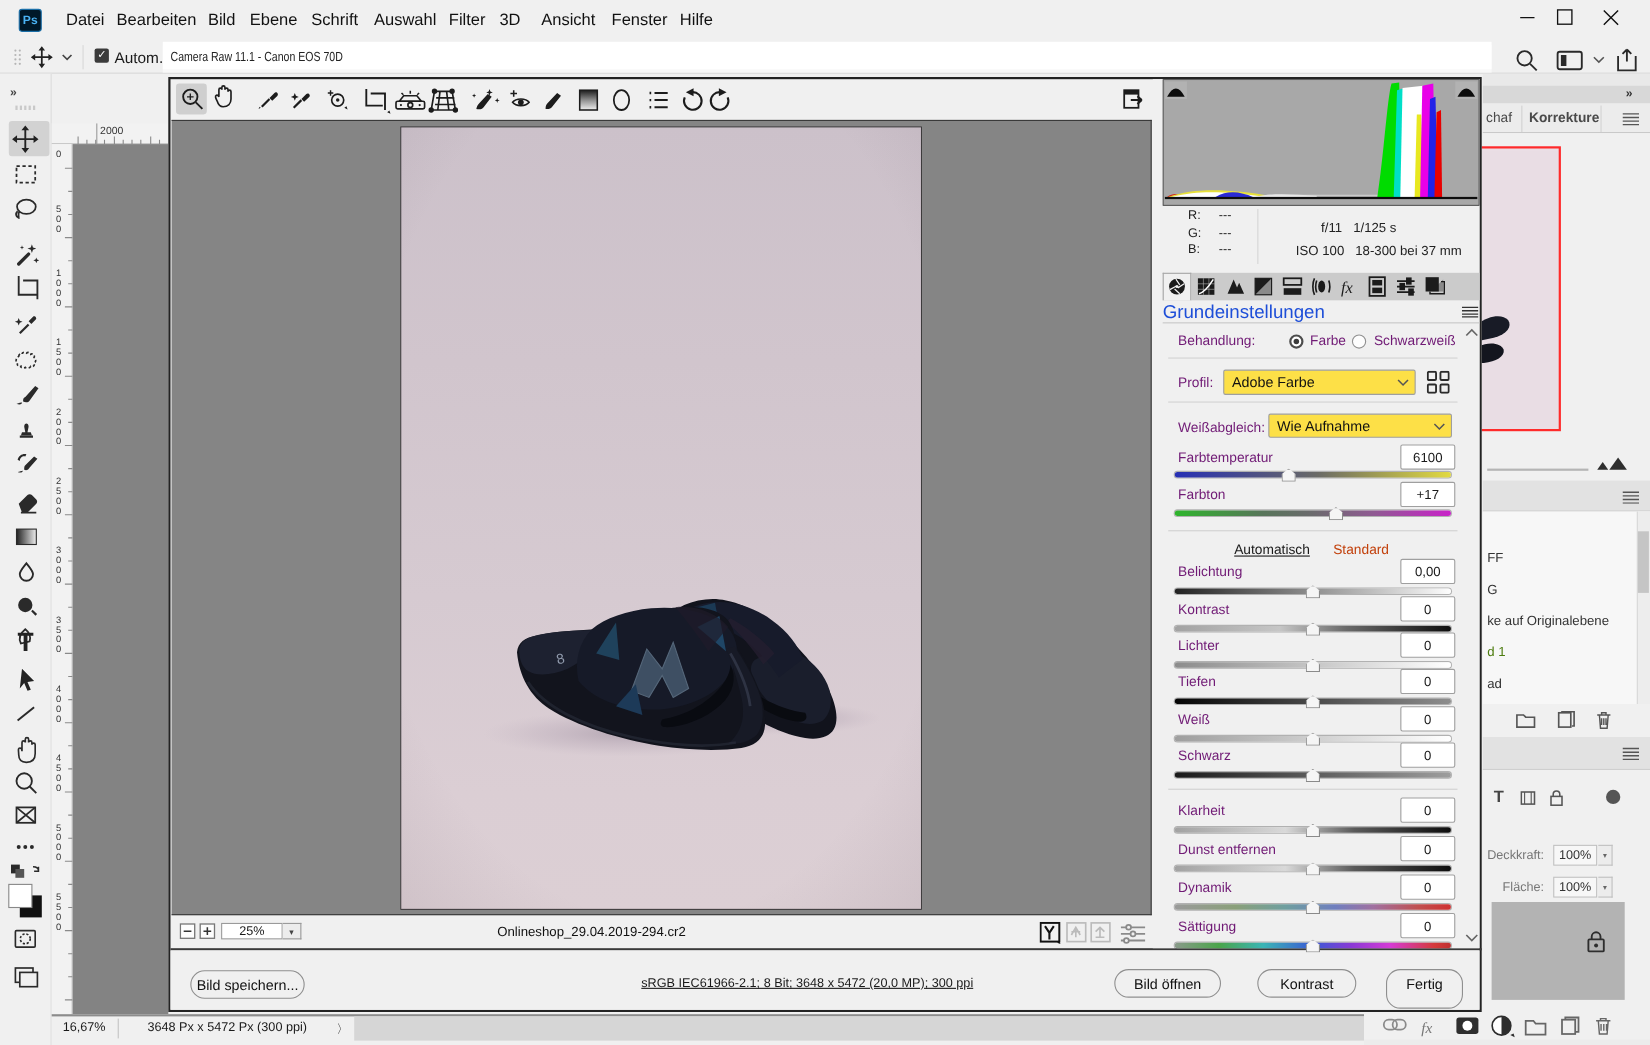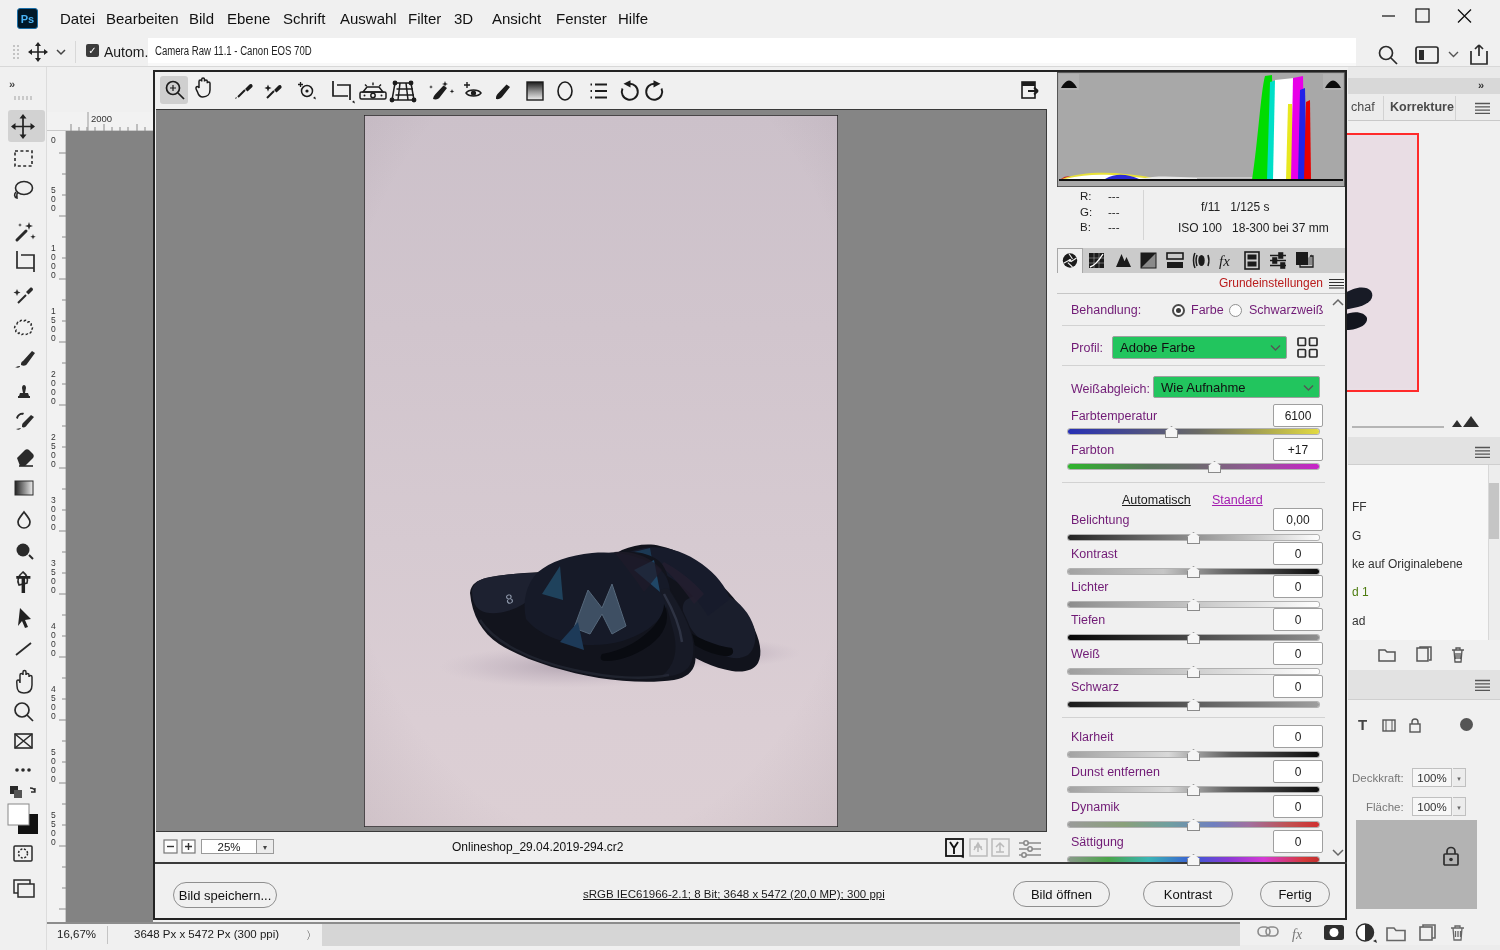--- a/index.html
+++ b/index.html
@@ -30,21 +30,21 @@
 #imgarea{left:1px;top:37px;width:891px;height:723px;background:#858585;border-bottom:1px solid #3a3a3a;border-right:1px solid #3a3a3a;border-top:1px solid #3a3a3a}
 #zoomrow{left:1px;top:761px;width:891px;height:29px;background:#f0f0f0}
 #dlgsep{left:0;top:790px;width:1192px;height:2px;background:#3a3a3a}
 #btnrow{left:0;top:792px;width:1190px;height:54px;background:#f0f0f0}
 #rpanel{left:893px;top:0px;width:297px;height:790px;background:#f0f0f0}
 .pill{position:absolute;border:1px solid #8f8f8f;border-radius:13px;background:#f0f0f0;font-size:13px;color:#111;text-align:center}
 .vbox{position:absolute;width:50px;height:23px;background:#fff;border:1px solid #9f9f9f;border-radius:2px;font-size:12px;text-align:center;line-height:22px}
 .slab{position:absolute;font-size:12.5px;color:#701a75}
 .track{position:absolute;left:14px;width:252px;height:5px;border-radius:3px;box-shadow:0 0 0 1px rgba(60,60,60,.35)}
 .thumb{position:absolute;width:13px;height:12px;background:#f5f5f5;border:1px solid #8a8a8a;clip-path:polygon(50% 0,100% 42%,100% 100%,0 100%,0 42%);margin-left:-6px}
-.ddown{position:absolute;background:#22c55e;border:1px solid #9f9f9f;border-radius:2px;font-size:13px;color:#111}
+.ddown{position:absolute;background:#fde047;border:1px solid #9f9f9f;border-radius:2px;font-size:13px;color:#111}
 .sep{position:absolute;left:8px;width:264px;height:1px;background:#d2d2d2}
 </style></head>
 <body>
 <div class="abs" id="menubar"></div>
 <div class="abs" id="pslogo">Ps</div>
 <div class="abs menu" style="left:60px">Datei</div>
 <div class="abs menu" style="left:106px">Bearbeiten</div>
 <div class="abs menu" style="left:189px">Bild</div>
 <div class="abs menu" style="left:227px">Ebene</div>
 <div class="abs menu" style="left:283px">Schrift</div>
@@ -590,21 +590,21 @@
     <circle cx="81" cy="5" r="2.2"></circle>
         <circle cx="85" cy="11" r="2.2"></circle>
         <circle cx="79" cy="17" r="2.2"></circle>
    </g>
   </svg>
 
   <div class="pill" style="left:18px;top:810px;width:104px;height:26px;line-height:25px">Bild speichern...</div>
   <div class="abs" style="left:428px;top:816px;font-size:11.5px;color:#1a1a1a;text-decoration:underline">sRGB IEC61966-2.1; 8 Bit; 3648 x 5472 (20,0 MP); 300 ppi</div>
   <div class="pill" style="left:858px;top:809px;width:97px;height:26px;line-height:25px">Bild öffnen</div>
   <div class="pill" style="left:988px;top:809px;width:90px;height:26px;line-height:25px">Kontrast</div>
-  <div class="pill" style="left:1105px;top:809px;width:70px;height:26px;line-height:25px">Fertig</div>
+  <div class="pill" style="left:1105px;top:809px;width:70px;height:36px;line-height:25px">Fertig</div>
 
   <svg class="abs" style="left:902px;top:0" width="288" height="115" viewBox="0 0 288 115">
     <rect x="0" y="0" width="288" height="115" fill="#a8a8a8" stroke="#3d3d3d" stroke-width="1.5"></rect>
     <rect x="2" y="2" width="20" height="16" fill="#b2b2b2"></rect>
     <rect x="266" y="2" width="20" height="16" fill="#b2b2b2"></rect>
     <path d="M4 16 Q12 1 20 16 Z" fill="#0c0c0c"></path>
     <path d="M268 16 Q276 1 284 16 Z" fill="#0c0c0c"></path>
     <rect x="95" y="105" width="115" height="1.5" fill="#cacaca"></rect>
     <path d="M4 107 C10 103,14 104,18 107 Z" fill="#d02020"></path>
     <path d="M5 107 C30 98,62 100,98 106 L98 107 Z" fill="#e8e13a"></path>
@@ -680,21 +680,21 @@
         </g>
 
       <g transform="translate(239,4)">
           <path d="M5 13 L16 13 L16 2 Z" fill="#8a8a8a"></path>
           <rect x="0" y="0" width="12" height="13" fill="#1b1b1b"></rect>
           <path d="M14 4 L17 4 L17 15 L4 15 L4 13" stroke="#1b1b1b" stroke-width="1.3" fill="none"></path>
         </g>
     </g>
   </svg>
   <div class="abs" style="left:902px;top:201px;width:288px;height:21px;border-bottom:1px solid #c6c6c6"></div>
-  <div class="abs" style="left:902px;top:201px;width:266px;text-align:right;font-size:12px;color:#b91c1c;line-height:21px">Grundeinstellungen</div>
+  <div class="abs" style="left:902px;top:201px;width:266px;text-align:left;font-size:17px;color:#1d4ed8;line-height:21px">Grundeinstellungen</div>
   <svg class="abs" style="left:1174px;top:206px" width="15" height="11" viewBox="0 0 15 11">
       <g stroke="#333" stroke-width="1.2">
         <path d="M0 1.5h15M0 4.5h15M0 7.5h15M0 10h15"></path>
       </g>
     </svg>
   <svg class="abs" style="left:1176px;top:226px" width="14" height="9" viewBox="0 0 14 9">
       <path d="M2 7l5-5 5 5" stroke="#666" stroke-width="1.5" fill="none"></path>
     </svg>
   <svg class="abs" style="left:1176px;top:776px" width="14" height="9" viewBox="0 0 14 9">
       <path d="M2 2l5 5 5-5" stroke="#666" stroke-width="1.5" fill="none"></path>
@@ -733,21 +733,21 @@
   <div class="vbox" style="left:1118px;top:332px">6100</div>
   <div class="track" style="left:913px;top:357px;width:251px;background:linear-gradient(90deg,#2730b5,#4c4f86 28%,#6b6b66 52%,#a3a052 75%,#e2da41)"></div>
   <div class="thumb" style="left:1016px;top:354px"></div>
   <div class="slab" style="left:916px;top:371px">Farbton</div>
   <div class="vbox" style="left:1118px;top:366px">+17</div>
   <div class="track" style="left:913px;top:392px;width:251px;background:linear-gradient(90deg,#2eb52c,#58755a 32%,#6b6a6d 50%,#8f5a92 72%,#c922c9)"></div>
   <div class="thumb" style="left:1059px;top:389px"></div>
   <div class="sep" style="left:907px;top:410px;width:263px"></div>
 
   <div class="abs" style="left:967px;top:421px;font-size:12.5px;text-decoration:underline;color:#1a1a1a">Automatisch</div>
-  <div class="abs" style="left:1057px;top:421px;font-size:12.5px;text-decoration:underline;color:#a21caf">Standard</div>
+  <div class="abs" style="left:1057px;top:421px;font-size:12.5px;color:#c2410c">Standard</div>
 
   <div class="slab" style="left:916px;top:441px">Belichtung</div>
   <div class="vbox" style="left:1118px;top:436px">0,00</div>
   <div class="track" style="left:913px;top:463px;width:251px;background:linear-gradient(90deg,#222,#fdfdfd)"></div>
   <div class="thumb" style="left:1038px;top:460px"></div>
 
   <div class="slab" style="left:916px;top:475px">Kontrast</div>
   <div class="vbox" style="left:1118px;top:470px">0</div>
   <div class="track" style="left:913px;top:497px;width:251px;background:linear-gradient(90deg,#a2a2a2,#c6c6c6 38%,#6a6a6a 62%,#0e0e0e)"></div>
   <div class="thumb" style="left:1038px;top:494px"></div>

